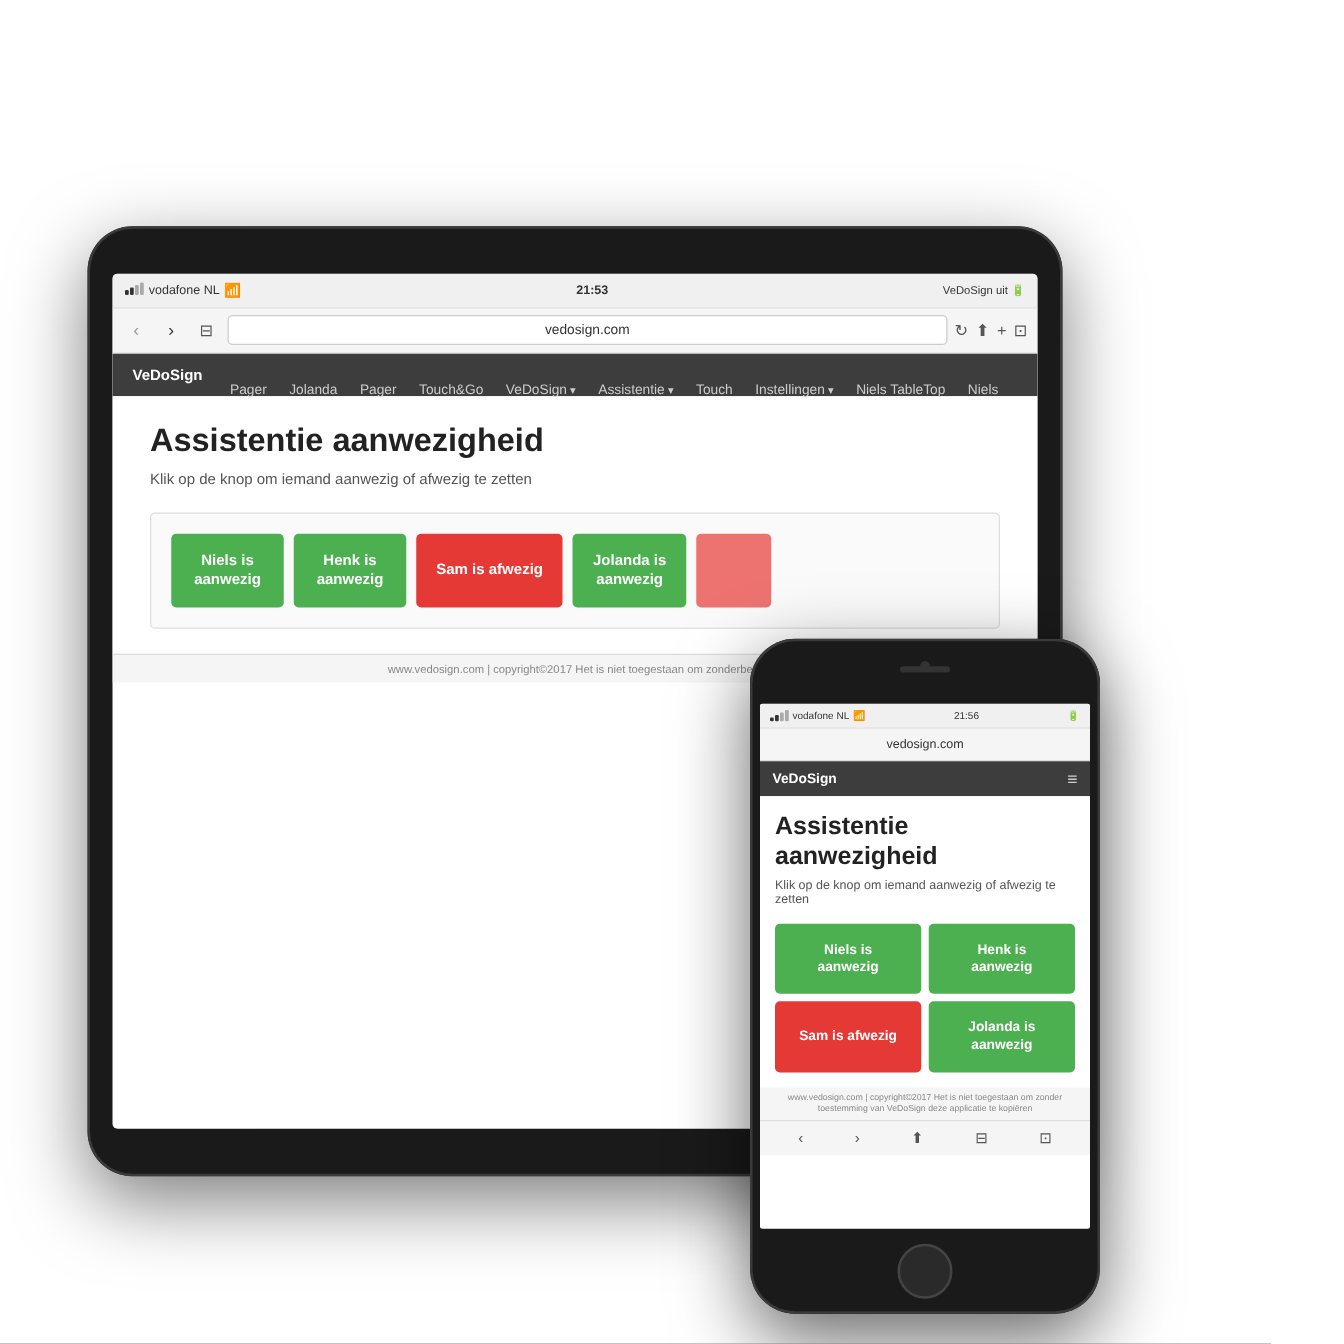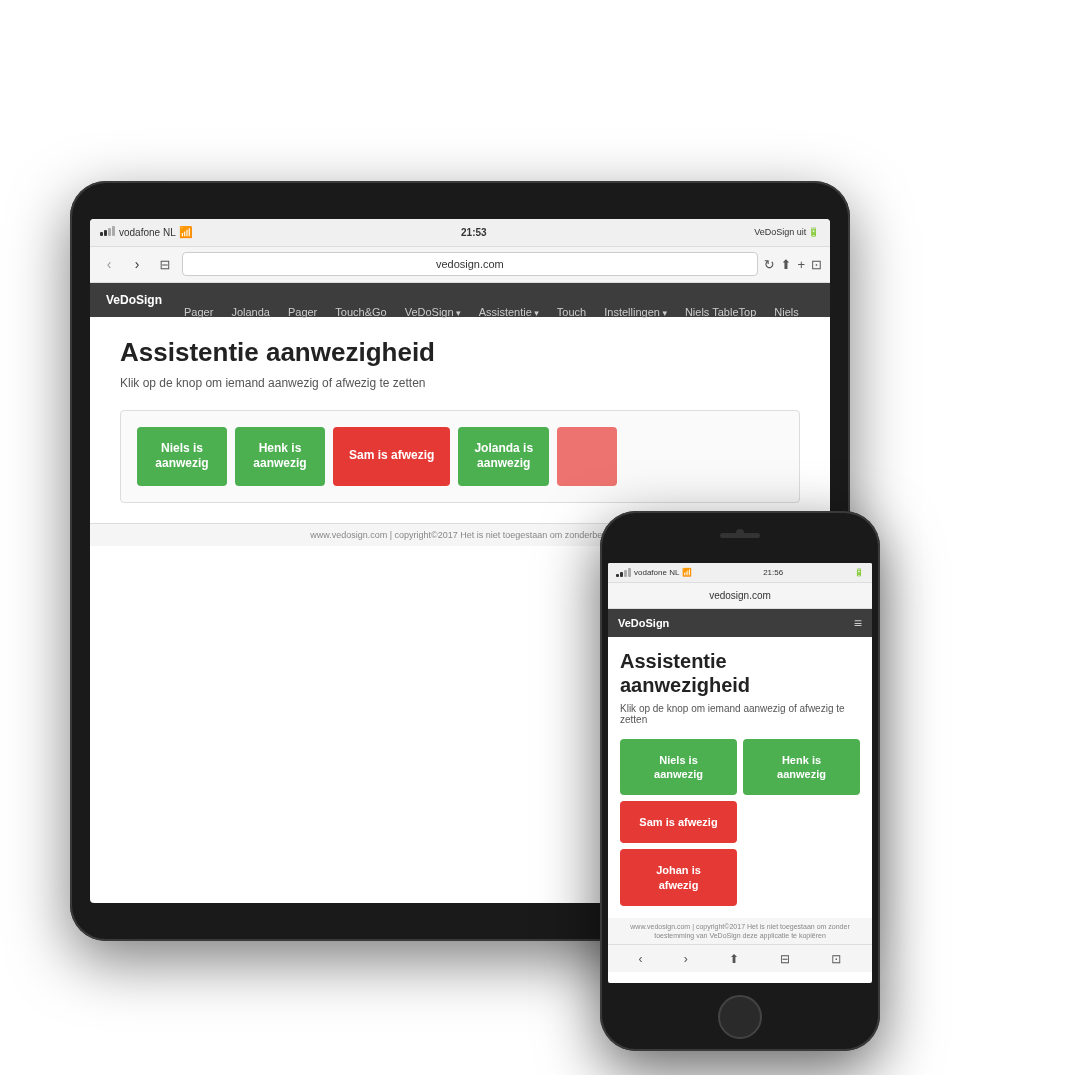--- a/index.html
+++ b/index.html
@@ -495,21 +495,21 @@
         <span class="phone-nav-menu">≡</span>
       </div>
 
       <div class="phone-content">
         <h1 class="phone-page-title">Assistentie aanwezigheid</h1>
         <p class="phone-page-subtitle">Klik op de knop om iemand aanwezig of afwezig te zetten</p>
         <div class="phone-buttons-grid">
           <button class="phone-presence-btn green">Niels is<br>aanwezig</button>
           <button class="phone-presence-btn green">Henk is<br>aanwezig</button>
           <button class="phone-presence-btn red">Sam is afwezig</button>
-          <button class="phone-presence-btn red full">Johan is<br>afwezig</button>
+          <button class="phone-presence-btn green">Jolanda is aanwezig</button>
         </div>
       </div>
 
       <div class="phone-footer">www.vedosign.com | copyright©2017 Het is niet toegestaan om zonder toestemming van VeDoSign deze applicatie te kopiëren</div>
 
       <div class="phone-bottombar">
         <button class="phone-bottombar-btn">‹</button>
         <button class="phone-bottombar-btn">›</button>
         <button class="phone-bottombar-btn">⬆</button>
         <button class="phone-bottombar-btn">⊟</button>

